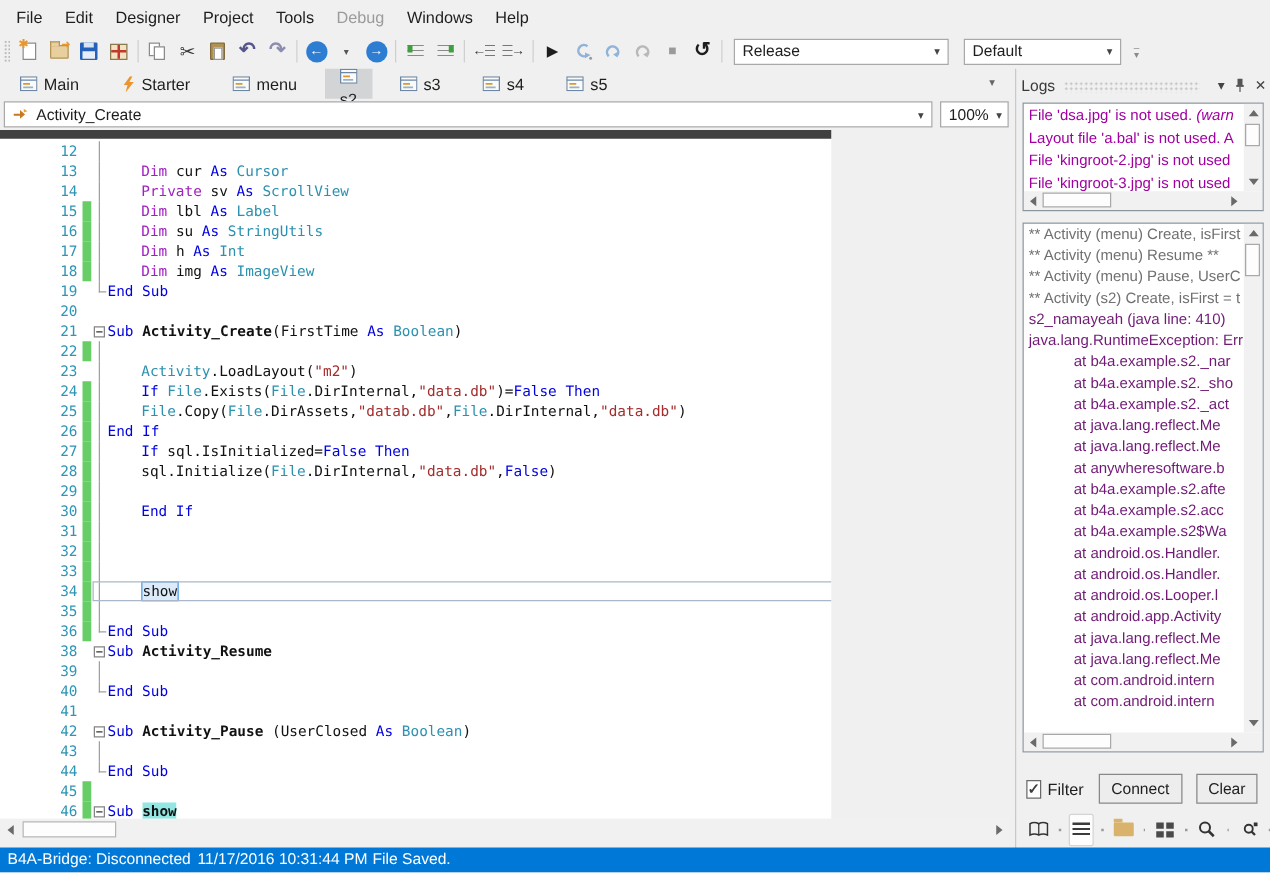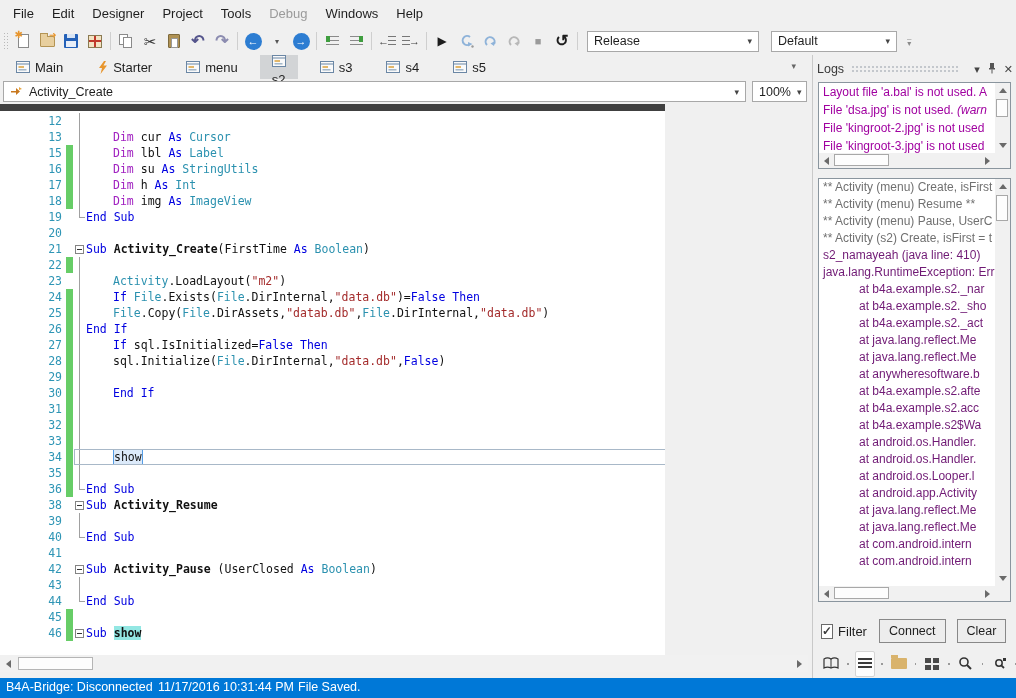--- a/index.html
+++ b/index.html
@@ -380,20 +380,28 @@
           </div>
           <div class="crow">
             <span class="lnum">13</span>
             <span class="cbar"></span>
             <span class="cfold">
               <span class="fl-mid"></span>
             </span>
             <span class="ctext" style="padding-left: 27px;"><span class="tk-d">Dim</span><span class="tk-p"> cur </span><span class="tk-k">As</span><span class="tk-t"> Cursor</span></span>
           </div>
           <div class="crow">
+            <span class="lnum">14</span>
+            <span class="cbar"></span>
+            <span class="cfold">
+              <span class="fl-mid"></span>
+            </span>
+            <span class="ctext" style="padding-left: 27px;"><span class="tk-d">Private</span><span class="tk-p"> sv </span><span class="tk-k">As</span><span class="tk-t"> ScrollView</span></span>
+          </div>
+          <div class="crow">
             <span class="lnum">15</span>
             <span class="cbar on"></span>
             <span class="cfold">
               <span class="fl-mid"></span>
             </span>
             <span class="ctext" style="padding-left: 27px;"><span class="tk-d">Dim</span><span class="tk-p"> lbl </span><span class="tk-k">As</span><span class="tk-t"> Label</span></span>
           </div>
           <div class="crow">
             <span class="lnum">16</span>
             <span class="cbar on"></span>
@@ -662,22 +670,22 @@
             <rect x="3" y="1" width="4" height="5" fill="#555"></rect>
             <rect x="2" y="6" width="6" height="1.5" fill="#555"></rect>
             <rect x="4.5" y="7.5" width="1" height="4" fill="#555"></rect>
           </svg>
       </span>
       <span class="hic">✕</span>
     </div>
 
     <div class="list toplist">
       <div id="warnrows">
+          <div class="lrow warn"><span>File 'dsa.jpg' is not used. </span><em>(warn</em></div>
           <div class="lrow warn"><span>Layout file 'a.bal' is not used. A</span></div>
-          <div class="lrow warn"><span>File 'dsa.jpg' is not used. </span><em>(warn</em></div>
           <div class="lrow warn"><span>File 'kingroot-2.jpg' is not used</span></div>
           <div class="lrow warn"><span>File 'kingroot-3.jpg' is not used</span></div>
         </div>
       <div class="lvsb">
         <div class="arr" style="top:0;">
             <span class="tri-u"></span>
           </div>
         <div class="thumb" style="top:16px;height:18px;"></div>
         <div class="arr" style="bottom:0;">
             <span class="tri-d"></span>

